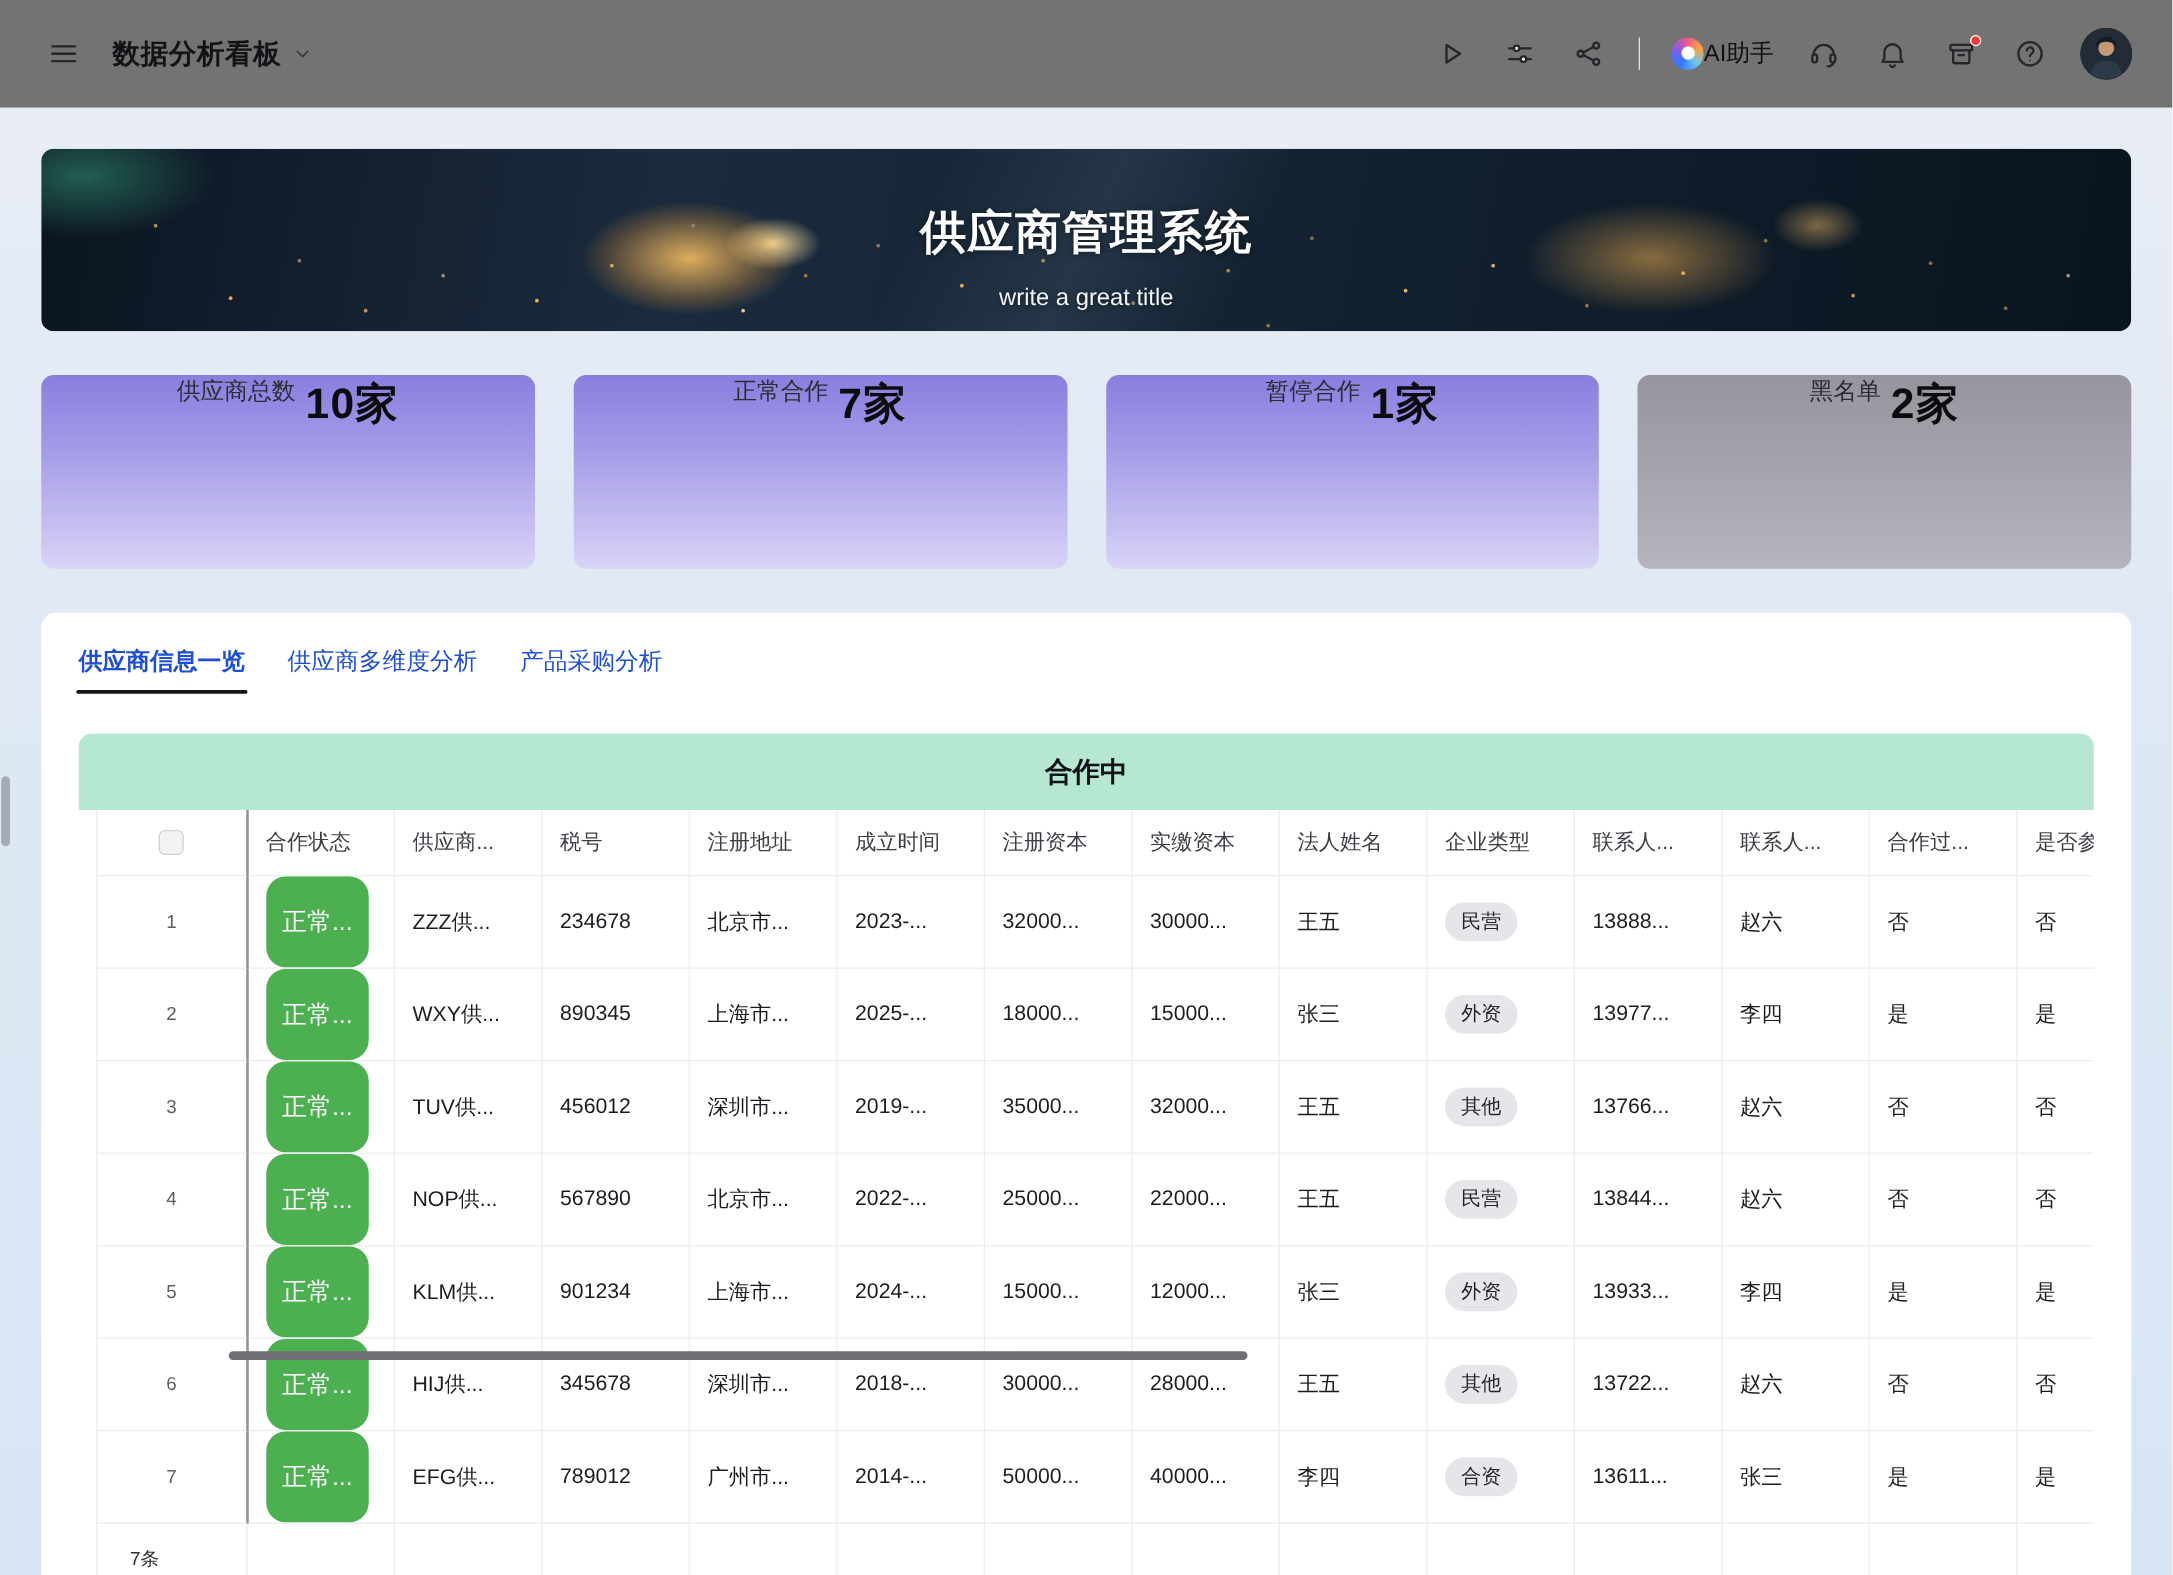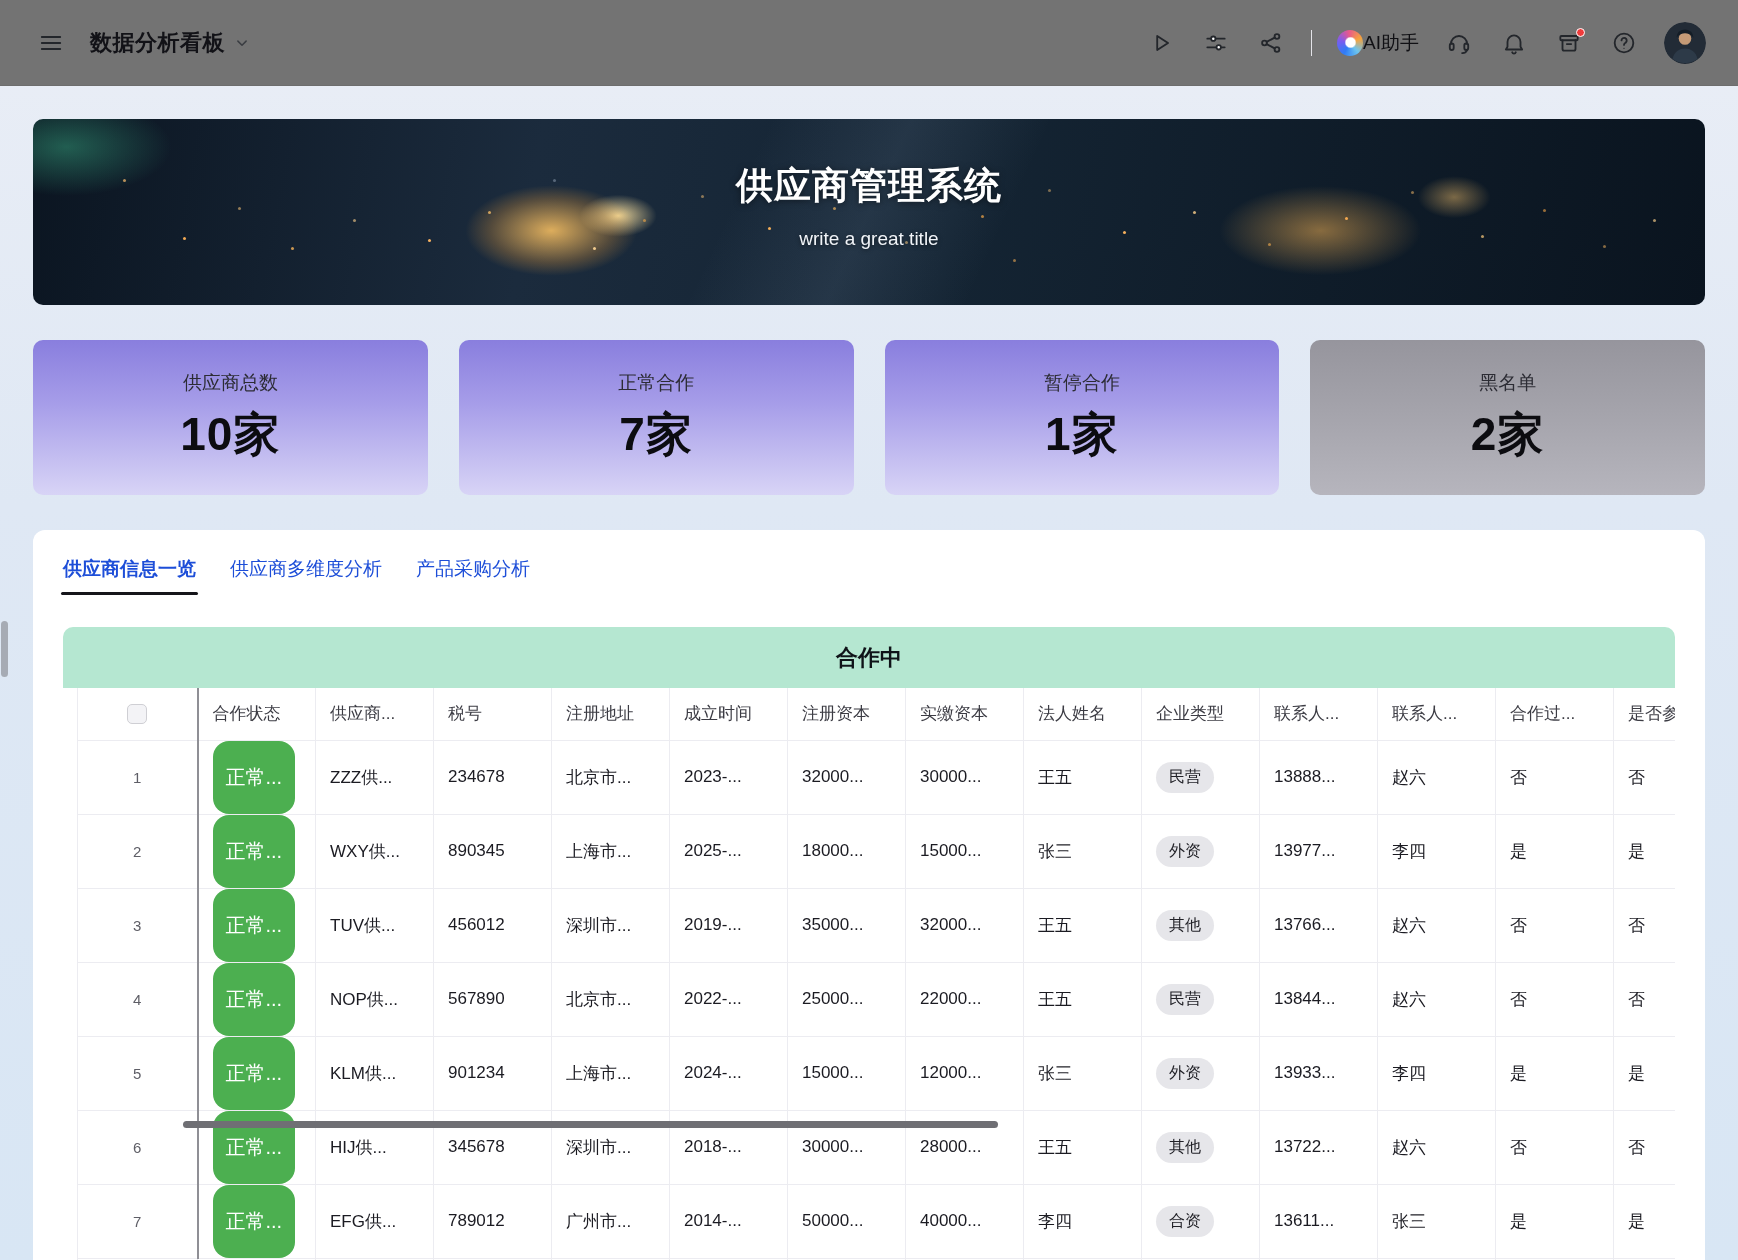--- a/index.html
+++ b/index.html
@@ -24,21 +24,21 @@
   .ai-logo{width:26px;height:26px;border-radius:50%;
     background:
       radial-gradient(circle at 52% 48%, #fff 0 4.5px, rgba(255,255,255,0) 6px),
       conic-gradient(from 210deg,#2f7cf6,#7a5cf0,#e8598c,#f6a33c,#6cc4ee,#2f7cf6);}
   .ai-label{font-size:19px;color:#101014;}
   .inbox-wrap{position:relative;}
   .red-dot{position:absolute;top:0;right:-1px;width:9px;height:9px;border-radius:50%;background:#f03b3b;border:1.5px solid #fff;}
   .avatar{width:42px;height:42px;border-radius:50%;overflow:hidden;display:block;cursor:pointer;}
   
   .content{padding:0 33px;}
-  .banner{margin-top:33px;height:186px;border-radius:10px;position:relative;overflow:hidden;
+  .banner{margin-top:33px;height:146px;border-radius:10px;position:relative;overflow:hidden;
     background:
       radial-gradient(150px 70px at 2% 15%, rgba(66,200,150,.40), transparent 70%),
       radial-gradient(110px 58px at 31% 60%, rgba(255,196,98,.85), rgba(255,170,60,.25) 55%, transparent 78%),
       radial-gradient(55px 30px at 35% 52%, rgba(255,228,160,.9), transparent 70%),
       radial-gradient(140px 62px at 77% 60%, rgba(255,185,85,.50), transparent 72%),
       radial-gradient(52px 30px at 85% 42%, rgba(255,200,110,.45), transparent 70%),
       linear-gradient(115deg, transparent 42%, rgba(150,175,205,.12) 50%, transparent 58%),
       linear-gradient(100deg,#0b1521 0%,#1b2b3d 30%,#142433 55%,#0a141f 100%);}
   .banner::before{content:"";position:absolute;left:0;top:0;width:3px;height:3px;border-radius:50%;background:#f8bd6e;
     box-shadow:
@@ -49,25 +49,25 @@
       872px 122px rgba(255,205,130,.55),948px 96px rgba(244,168,72,.7),1015px 70px rgba(255,200,120,.45),
       1090px 112px #f5b05c,1160px 92px rgba(255,210,140,.8),1235px 124px rgba(246,175,80,.6),
       1312px 98px #f2a850,1378px 72px rgba(255,195,110,.5),1448px 116px rgba(255,205,125,.7),
       1510px 90px rgba(243,165,70,.6),1570px 126px rgba(255,190,100,.5),1620px 100px rgba(255,210,140,.65),
       520px 60px rgba(200,215,235,.35),980px 140px rgba(255,180,85,.55);}
   .banner-inner{position:relative;z-index:2;height:100%;display:flex;flex-direction:column;align-items:center;padding-top:42px;}
   .banner-title{font-size:37px;font-weight:700;color:#fff;letter-spacing:1px;text-shadow:0 1px 6px rgba(0,0,0,.5);}
   .banner-subtitle{margin-top:17px;font-size:19px;font-weight:500;color:#f1f4f8;text-shadow:0 1px 4px rgba(0,0,0,.5);}
   
   .stats-row{display:flex;gap:31px;margin-top:35px;}
-  .stat-card{flex:1;height:155px;border-radius:10px;display:flex;flex-direction:column;align-items:center;justify-content:center;gap:8px;cursor:pointer;}
+  .stat-card{flex:1;height:155px;border-radius:10px;display:flex;flex-direction:row;justify-content:center;gap:8px;cursor:pointer;}
   .stat-card.purple{background:linear-gradient(180deg,#897ede 0%,#a79ee9 42%,#d8d4f6 100%);}
   .stat-card.gray{background:linear-gradient(180deg,#96959d 0%,#a7a6ae 55%,#b6b5bd 100%);}
   .stat-label{font-size:19px;color:#2c2c34;font-weight:500;}
-  .stat-value{font-size:46px;font-weight:800;color:#0c0c10;letter-spacing:1px;}
+  .stat-value{font-size:34px;font-weight:800;color:#0c0c10;letter-spacing:1px;}
   
   .panel{margin-top:35px;background:#fff;border-radius:12px;padding:26px 30px 60px;}
   .tabs{display:flex;gap:34px;align-items:flex-end;}
   .tab{font-size:19px;color:#1d4ed8;padding-bottom:13px;position:relative;cursor:pointer;white-space:nowrap;}
   .tab.active{font-weight:700;}
   .tab.active::after{content:"";position:absolute;left:-2px;right:-2px;bottom:0;height:3px;background:#15151a;border-radius:2px;}
   .group-band{margin-top:32px;height:61px;background:#b5e7d1;border-radius:10px 10px 0 0;
     display:flex;align-items:center;justify-content:center;font-size:22px;font-weight:700;color:#0f1318;cursor:pointer;}
   .group-band.clipped{margin-top:40px;}
   .table-scroll{overflow:hidden;position:relative;}

